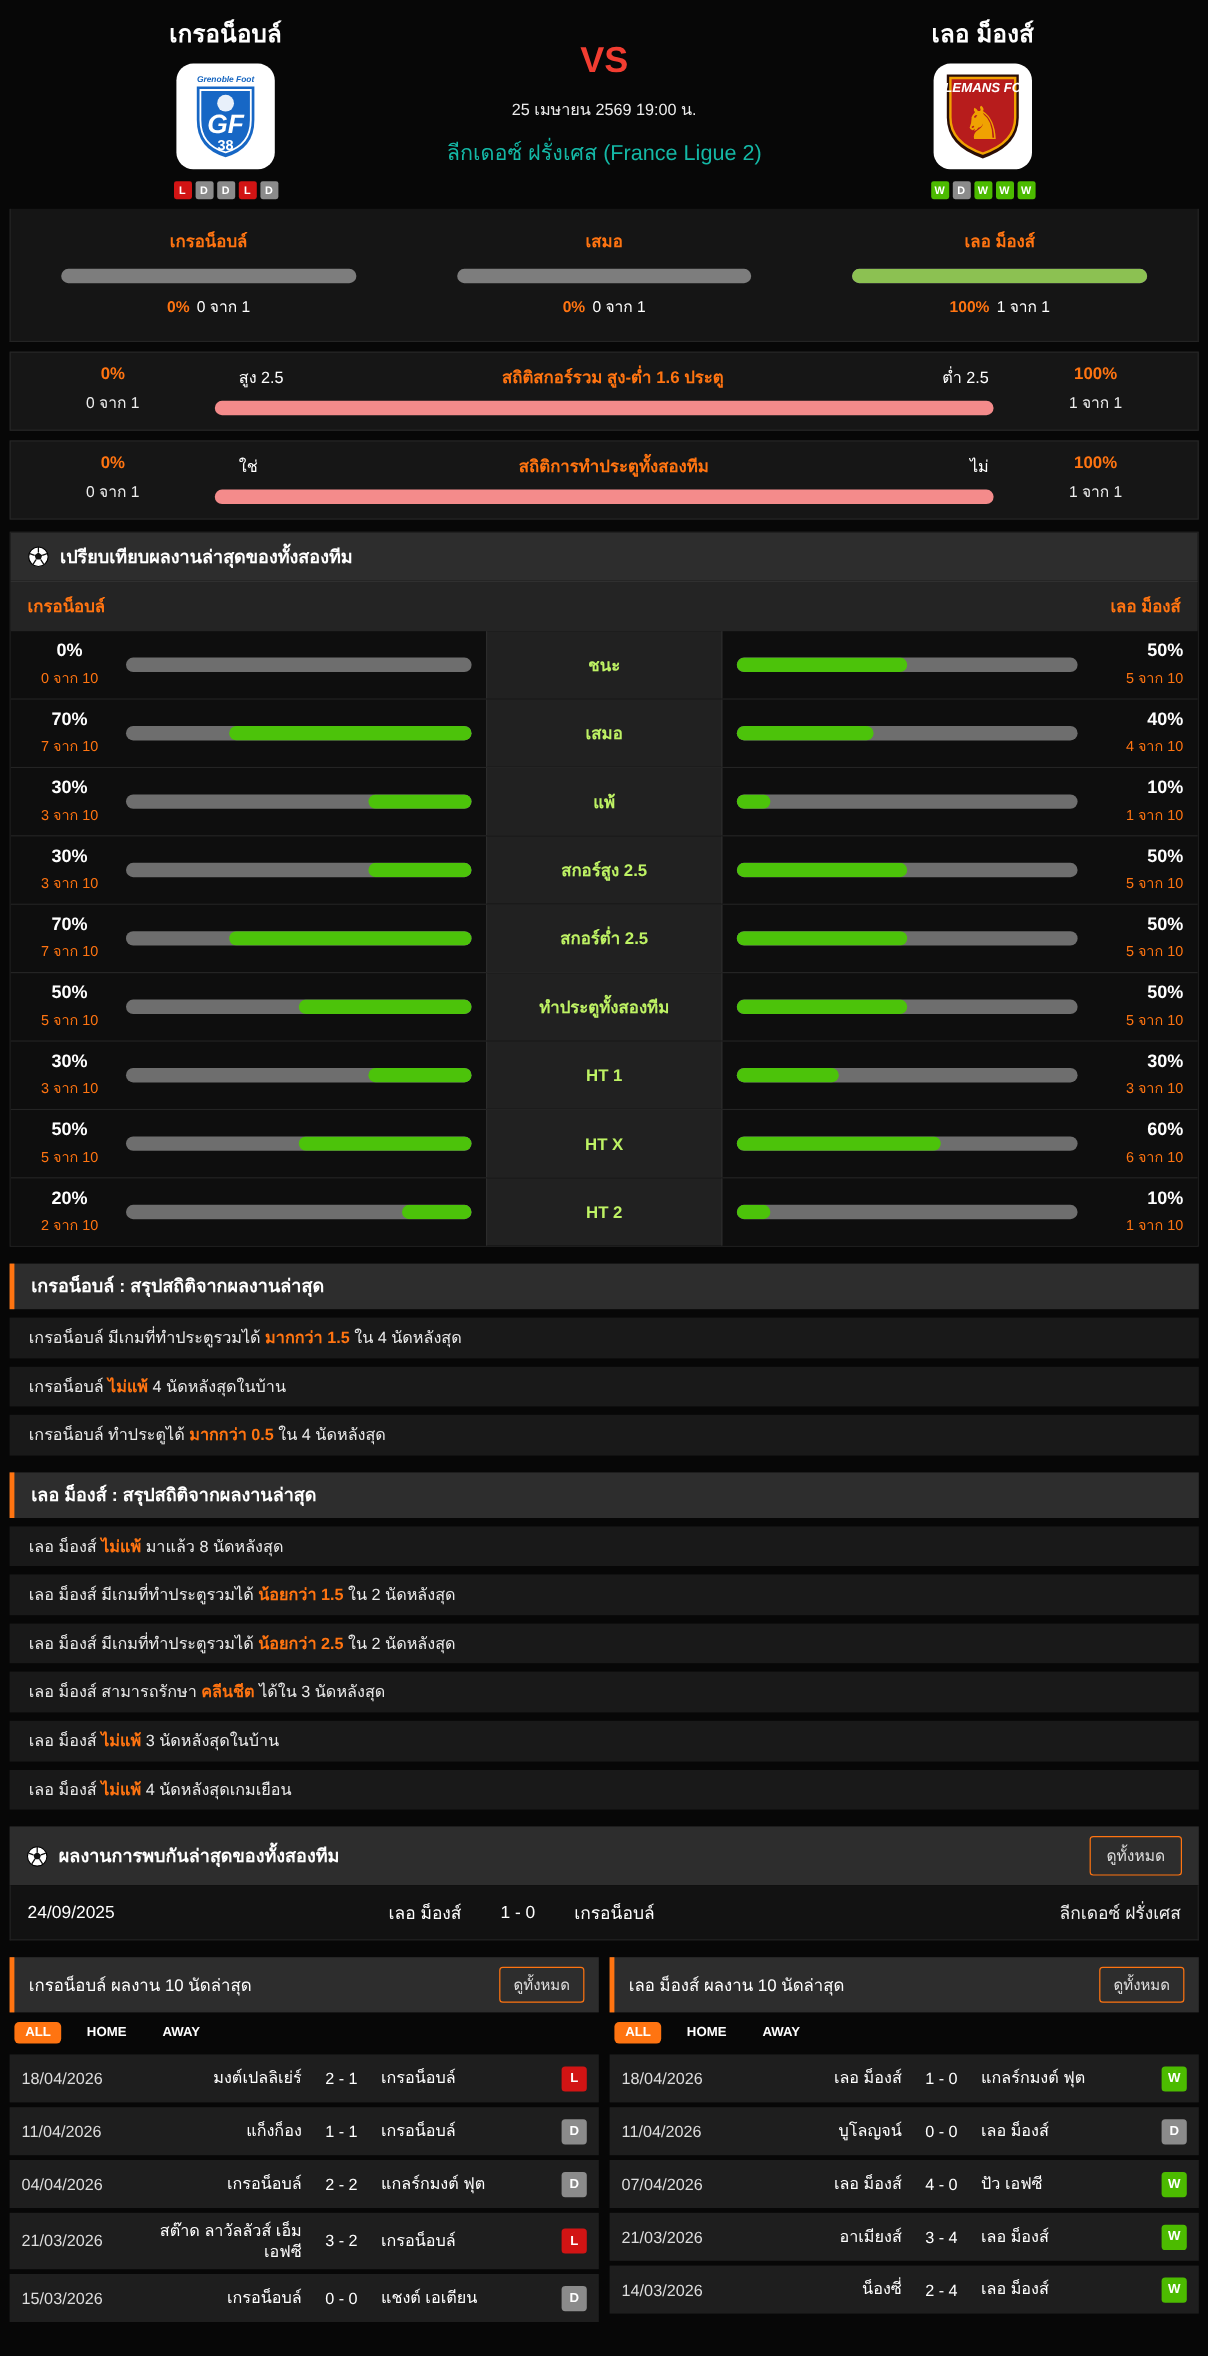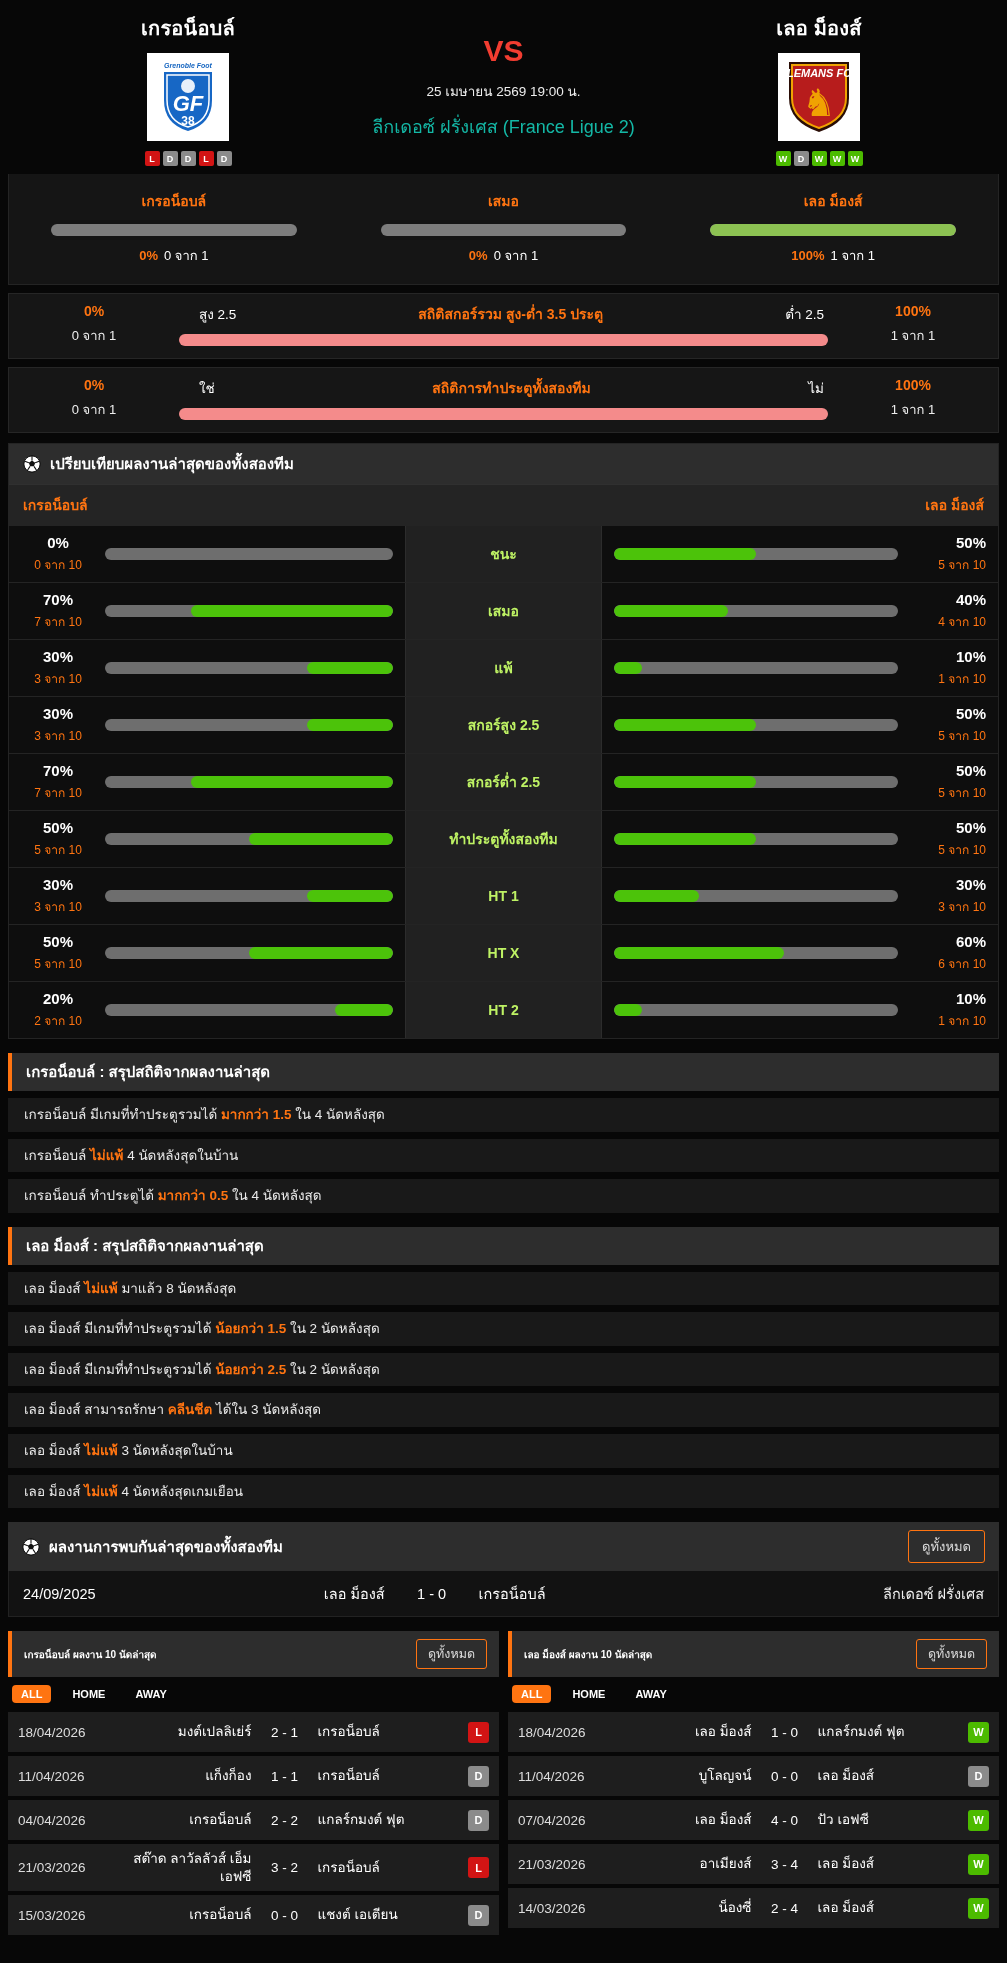--- a/index.html
+++ b/index.html
@@ -6,21 +6,21 @@
   body{
     width:1007px;min-height:1963px;background:#070707;color:#fff;
     font-family:"Liberation Sans",sans-serif;-webkit-font-smoothing:antialiased;
   }
   .page{width:1007px;padding:0 8px;box-sizing:border-box;}
 
   
   .match-header{display:flex;padding:12px 0 8px;}
   .team-col{width:360px;display:flex;flex-direction:column;align-items:center;}
   .team-name{font-size:20px;font-weight:bold;letter-spacing:.2px;}
-  .logo-card{margin-top:9px;background:#fff;width:82px;height:88px;border-radius:0;
+  .logo-card{margin-top:9px;background:#fff;width:82px;height:88px;border-radius:14px;
     display:flex;align-items:center;justify-content:center;overflow:hidden;}
   .form-row{margin-top:10px;display:flex;gap:3px;}
   .form-badge{width:15px;height:15px;border-radius:2px;font-size:9px;font-weight:bold;
     display:flex;align-items:center;justify-content:center;color:#fff;}
   .b-W{background:#4cbb00}.b-D{background:#8b8b8b}.b-L{background:#d21414}
   .center-col{flex:1;text-align:center;padding-top:24px;}
   .vs{color:#f23d31;font-size:30px;font-weight:800;line-height:1;}
   .match-date{font-size:13.5px;color:#ececec;margin-top:14px;}
   .match-league{font-size:18px;color:#14b8a6;margin-top:10px;}
 
@@ -83,21 +83,21 @@
   .res-home{flex:.9;text-align:right;padding-right:14px;}
   .res-score{width:66px;text-align:center;}
   .res-away{flex:1.15;text-align:left;padding-left:14px;}
   .res-league{flex:1;text-align:right;color:#efefef;}
 
   
   .tables{display:flex;gap:9px;margin-top:14px;align-items:flex-start;}
   .table-col{flex:1;min-width:0;}
   .tbl-bar{background:#2d2d2d;border-left:4px solid #ff7411;padding:8px 12px;display:flex;
     justify-content:space-between;align-items:center;}
-  .tbl-title{font-weight:bold;font-size:10px;}
+  .tbl-title{font-weight:normal;font-size:14px;}
   .tbl-bar .btn-viewall{padding:4px 11px;font-size:12.5px;}
   .tabs{display:flex;gap:12px;align-items:center;padding:8px 4px 5px;}
   .tab{font-size:11px;font-weight:bold;color:#fff;padding:3px 9px;border-radius:4px;cursor:pointer;}
   .tab.active{background:#ff7411;}
   .match-row{display:flex;align-items:center;background:#1e1e1e;margin-top:4px;padding:6px 10px;
     font-size:13.5px;min-height:28px;}
   .m-date{width:90px;color:#ddd;flex:0 0 90px;}
   .m-home{flex:1;text-align:right;padding-right:8px;line-height:1.3;}
   .m-score{width:50px;flex:0 0 50px;text-align:center;}
   .m-away{flex:1;text-align:left;padding-left:8px;line-height:1.3;}
@@ -186,21 +186,21 @@
   </div>
 
   <div class="duo-box">
     <div class="duo-side">
       <div class="pct">0%</div>
       <div class="cnt">0 จาก 1</div>
     </div>
     <div class="duo-mid">
       <div class="duo-labels">
         <span>สูง 2.5</span>
-        <span class="duo-title">สถิติสกอร์รวม สูง-ต่ำ 3.5 ประตู</span>
+        <span class="duo-title">สถิติสกอร์รวม สูง-ต่ำ 1.6 ประตู</span>
         <span>ต่ำ 2.5</span>
       </div>
       <div class="duo-bar"></div>
     </div>
     <div class="duo-side">
       <div class="pct">100%</div>
       <div class="cnt">1 จาก 1</div>
     </div>
   </div>
 

